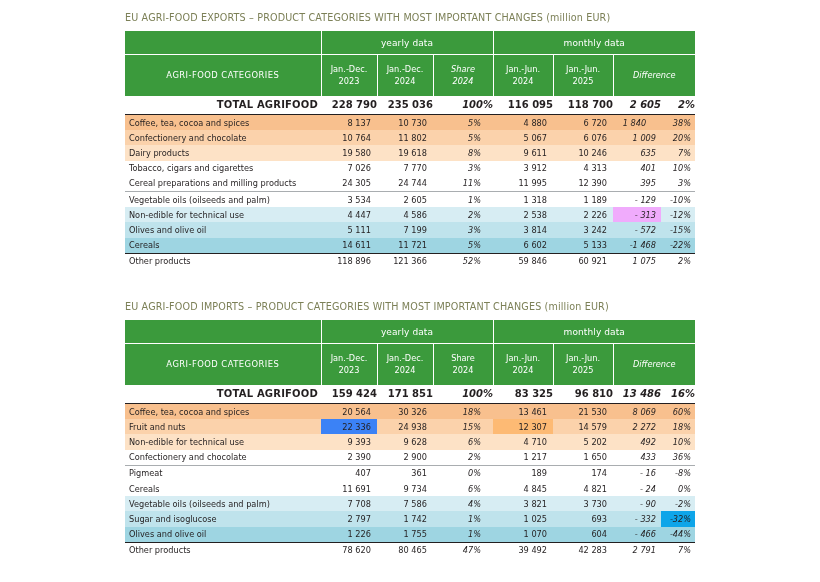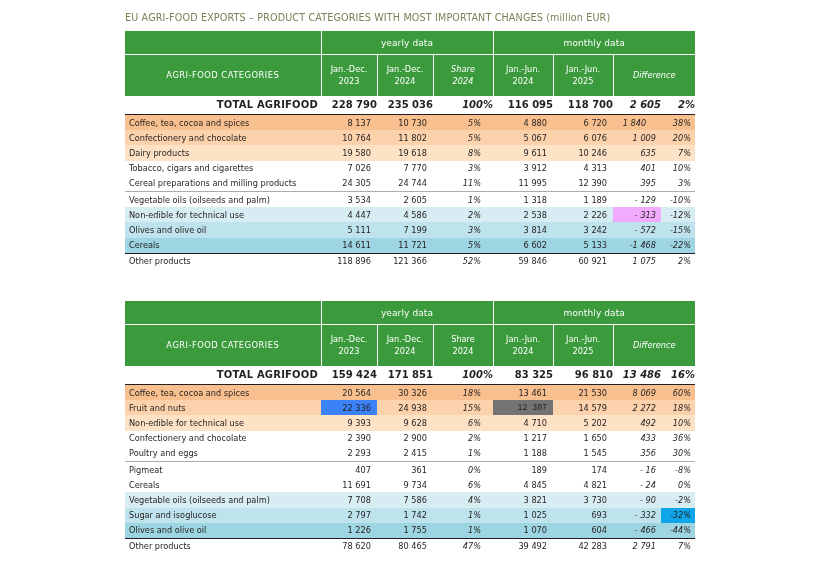--- a/index.html
+++ b/index.html
@@ -293,20 +293,21 @@
             <td class="num" style="background: transparent;">59 846</td>
             <td class="num" style="background: transparent;">60 921</td>
             <td class="diff" style="background: transparent;">1 075</td>
             <td class="pct" style="background: transparent;">2%</td>
           </tr>
         </tbody>
     </table>
   </section>
 
   <section class="block" id="block-imports">
+    <h2 class="tbl-title">EU AGRI-FOOD IMPORTS – PRODUCT CATEGORIES WITH MOST IMPORTANT CHANGES (million EUR)</h2>
     <table class="trade">
       <colgroup>
         <col class="c-cat">
           <col class="c-y1">
           <col class="c-y2">
           <col class="c-share">
         <col class="c-m1">
           <col class="c-m2">
           <col class="c-diff">
           <col class="c-pct">
@@ -361,21 +362,21 @@
             <td class="num" style="background: rgb(248, 192, 142);">13 461</td>
             <td class="num" style="background: rgb(248, 192, 142);">21 530</td>
             <td class="diff" style="background: rgb(248, 192, 142);">8 069</td>
             <td class="pct" style="background: rgb(248, 192, 142);">60%</td>
           </tr>
           <tr>
             <td class="cat" style="background: rgb(251, 210, 171);">Fruit and nuts</td>
             <td class="num" style="background: #3b82f6;">22 336</td>
             <td class="num" style="background: rgb(251, 210, 171);">24 938</td>
             <td class="share" style="background: rgb(251, 210, 171);">15%</td>
-            <td class="num" style="background: #737373; font-family: Liberation Mono, monospace;">12 307</td>
+            <td class="num" style="background: #fdba74;">12 307</td>
             <td class="num" style="background: rgb(251, 210, 171);">14 579</td>
             <td class="diff" style="background: rgb(251, 210, 171);">2 272</td>
             <td class="pct" style="background: rgb(251, 210, 171);">18%</td>
           </tr>
           <tr>
             <td class="cat" style="background: rgb(253, 226, 198);">Non-edible for technical use</td>
             <td class="num" style="background: rgb(253, 226, 198);">9 393</td>
             <td class="num" style="background: rgb(253, 226, 198);">9 628</td>
             <td class="share" style="background: rgb(253, 226, 198);">6%</td>
             <td class="num" style="background: rgb(253, 226, 198);">4 710</td>
@@ -385,30 +386,20 @@
           </tr>
           <tr>
             <td class="cat" style="background: transparent;">Confectionery and chocolate</td>
             <td class="num" style="background: transparent;">2 390</td>
             <td class="num" style="background: transparent;">2 900</td>
             <td class="share" style="background: transparent;">2%</td>
             <td class="num" style="background: transparent;">1 217</td>
             <td class="num" style="background: transparent;">1 650</td>
             <td class="diff" style="background: transparent;">433</td>
             <td class="pct" style="background: transparent;">36%</td>
-          </tr>
-          <tr>
-            <td class="cat" style="background: transparent;">Poultry and eggs</td>
-            <td class="num" style="background: transparent;">2 293</td>
-            <td class="num" style="background: transparent;">2 415</td>
-            <td class="share" style="background: transparent;">1%</td>
-            <td class="num" style="background: transparent;">1 188</td>
-            <td class="num" style="background: transparent;">1 545</td>
-            <td class="diff" style="background: transparent;">356</td>
-            <td class="pct" style="background: transparent;">30%</td>
           </tr>
           <tr class="sep-above">
             <td class="cat" style="background: transparent;">Pigmeat</td>
             <td class="num" style="background: transparent;">407</td>
             <td class="num" style="background: transparent;">361</td>
             <td class="share" style="background: transparent;">0%</td>
             <td class="num" style="background: transparent;">189</td>
             <td class="num" style="background: transparent;">174</td>
             <td class="diff" style="background: transparent;">- 16</td>
             <td class="pct" style="background: transparent;">-8%</td>

